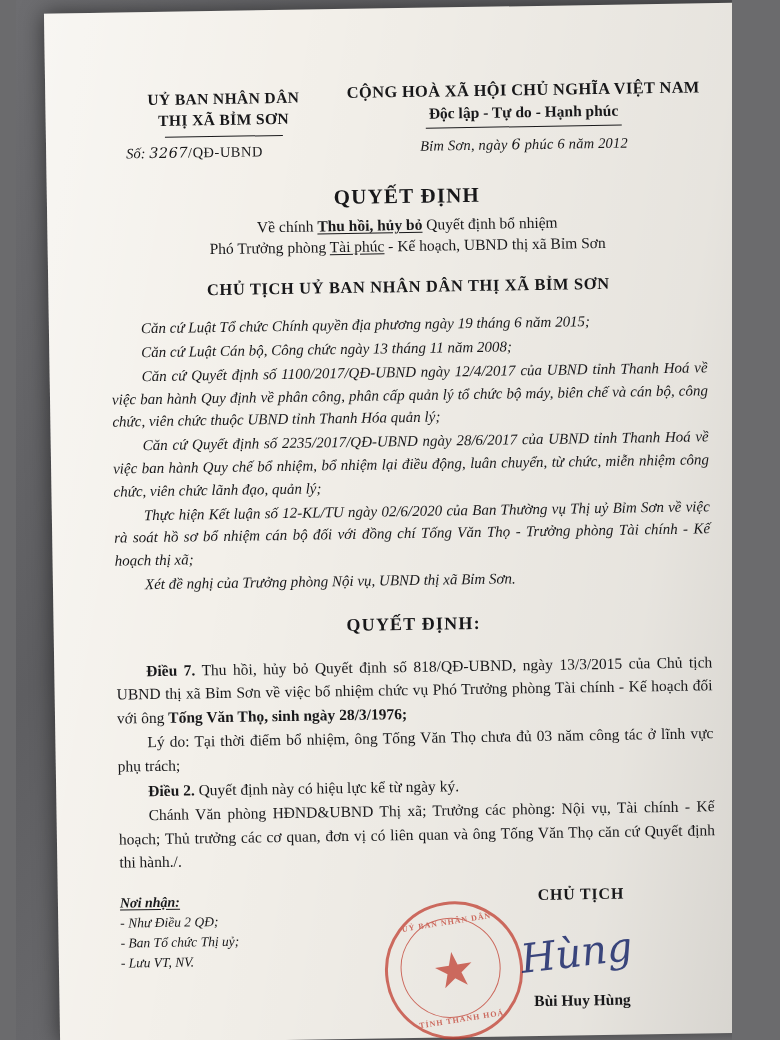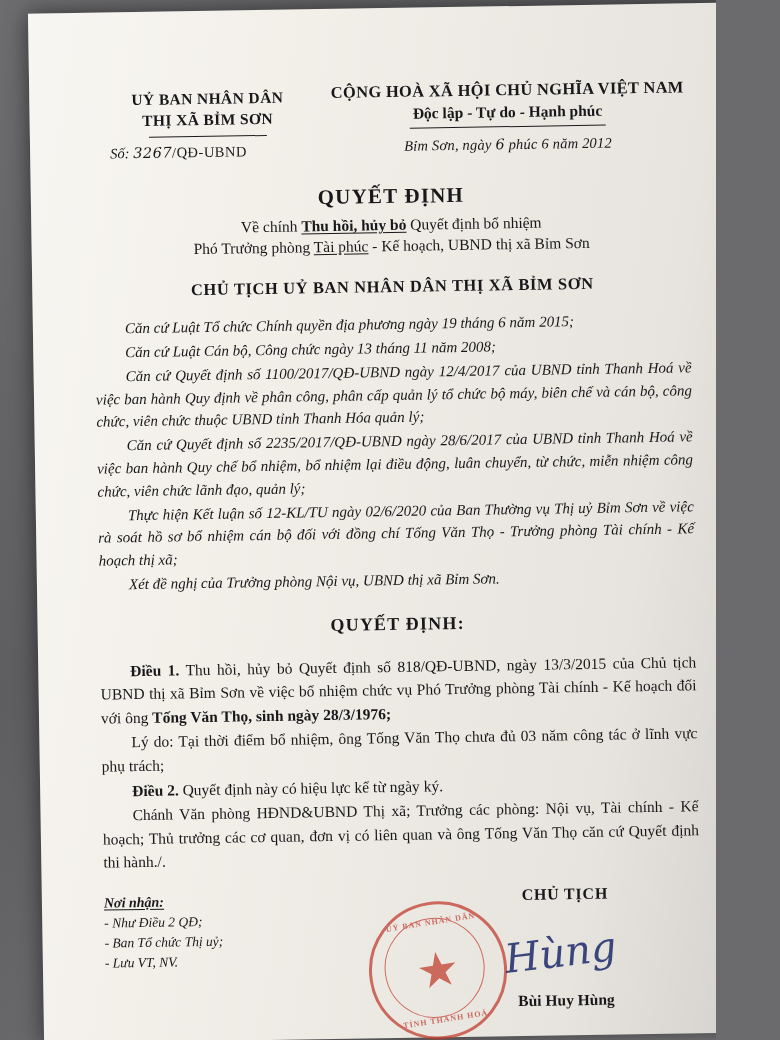--- a/index.html
+++ b/index.html
@@ -12,20 +12,21 @@
     overflow: hidden;
     background: #6b6b6d;
     font-family: "Liberation Serif", serif;
   }
   .photo {
     position: relative;
     width: 716px;
     height: 1040px;
     background: linear-gradient(135deg, #6d6d70 0%, #5e5e61 40%, #7a7a7d 100%);
     overflow: hidden;
+    margin-left: 16px;
   }
   
   .paper {
     position: absolute;
     left: 36px;
     top: 8px;
     width: 714px;
     height: 1030px;
     background: #f3f0ea;
     transform: rotate(-0.9deg);
@@ -326,21 +327,21 @@
         <p>Căn cứ Quyết định số 1100/2017/QĐ-UBND ngày 12/4/2017 của UBND tỉnh Thanh Hoá về việc ban hành Quy định về phân công, phân cấp quản lý tổ chức bộ máy, biên chế và cán bộ, công chức, viên chức thuộc UBND tỉnh Thanh Hóa quản lý;</p>
         <p>Căn cứ Quyết định số 2235/2017/QĐ-UBND ngày 28/6/2017 của UBND tỉnh Thanh Hoá về việc ban hành Quy chế bổ nhiệm, bổ nhiệm lại điều động, luân chuyển, từ chức, miễn nhiệm công chức, viên chức lãnh đạo, quản lý;</p>
         <p>Thực hiện Kết luận số 12-KL/TU ngày 02/6/2020 của Ban Thường vụ Thị uỷ Bỉm Sơn về việc rà soát hồ sơ bổ nhiệm cán bộ đối với đồng chí Tống Văn Thọ - Trưởng phòng Tài chính - Kế hoạch thị xã;</p>
         <p>Xét đề nghị của Trưởng phòng Nội vụ, UBND thị xã Bỉm Sơn.</p>
       </div>
 
       <div class="decide-word">QUYẾT ĐỊNH:</div>
 
       <div class="articles">
         <p>
-          <span class="art-label">Điều 1.</span><span> Thu hồi, hủy bỏ Quyết định số 818/QĐ-UBND, ngày 13/3/2015 của Chủ tịch UBND thị xã Bỉm Sơn về việc bổ nhiệm chức vụ Phó Trưởng phòng Tài chính - Kế hoạch đối với ông </span><span class="bold">Tống Văn Thọ, sinh ngày 28/3/1976;</span>
+          <span class="art-label">Điều 7.</span><span> Thu hồi, hủy bỏ Quyết định số 818/QĐ-UBND, ngày 13/3/2015 của Chủ tịch UBND thị xã Bỉm Sơn về việc bổ nhiệm chức vụ Phó Trưởng phòng Tài chính - Kế hoạch đối với ông </span><span class="bold">Tống Văn Thọ, sinh ngày 28/3/1976;</span>
         </p>
         <p>
           <span class="art-label"></span><span>Lý do: Tại thời điểm bổ nhiệm, ông Tống Văn Thọ chưa đủ 03 năm công tác ở lĩnh vực phụ trách;</span>
         </p>
         <p>
           <span class="art-label">Điều 2.</span><span> Quyết định này có hiệu lực kể từ ngày ký.</span>
         </p>
         <p>
           <span class="art-label"></span><span>Chánh Văn phòng HĐND&amp;UBND Thị xã; Trưởng các phòng: Nội vụ, Tài chính - Kế hoạch; Thủ trưởng các cơ quan, đơn vị có liên quan và ông Tống Văn Thọ căn cứ Quyết định thi hành./.</span>
         </p>

